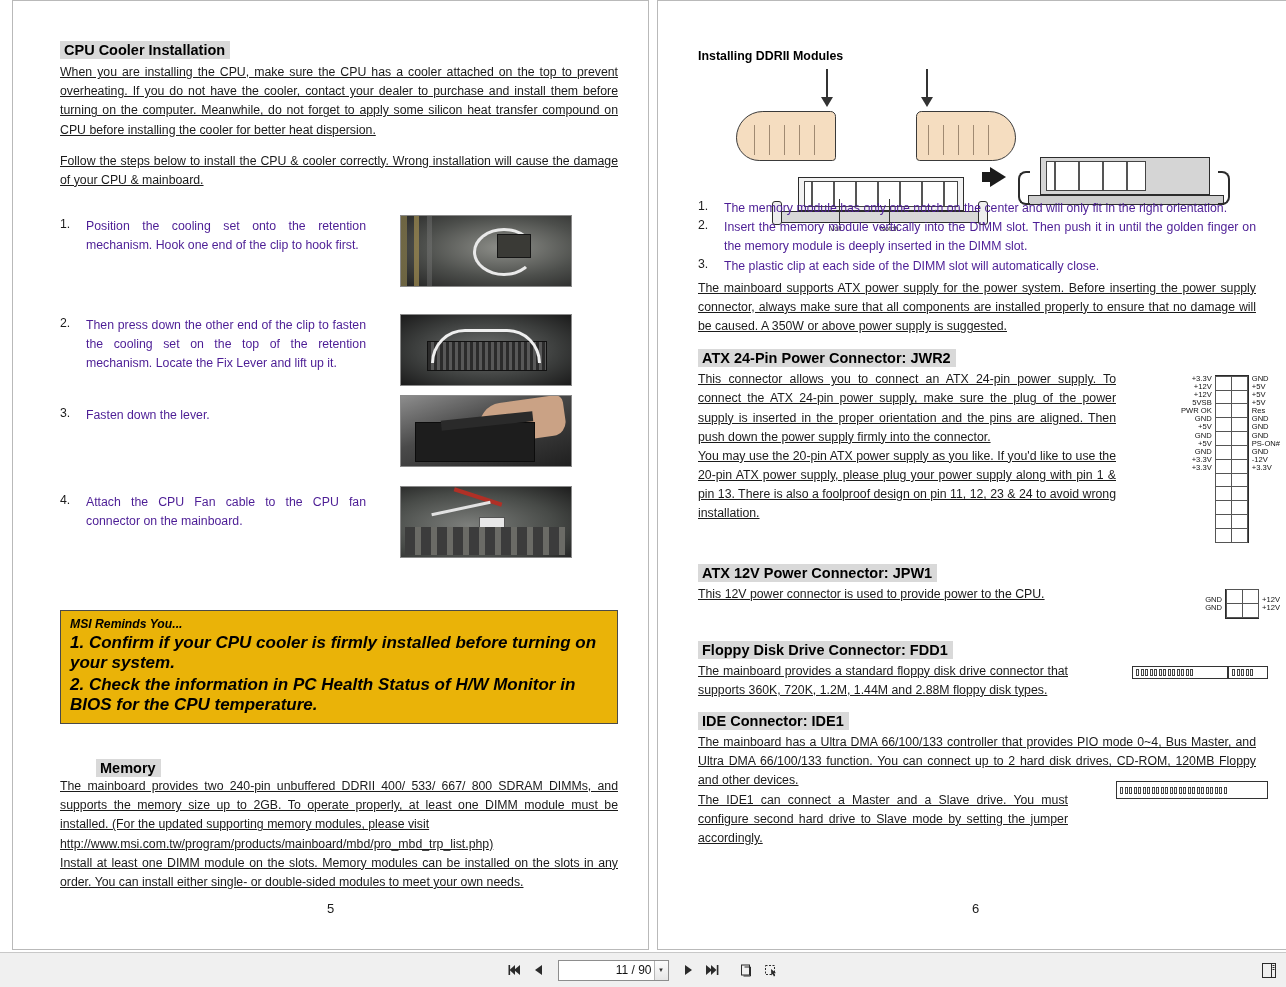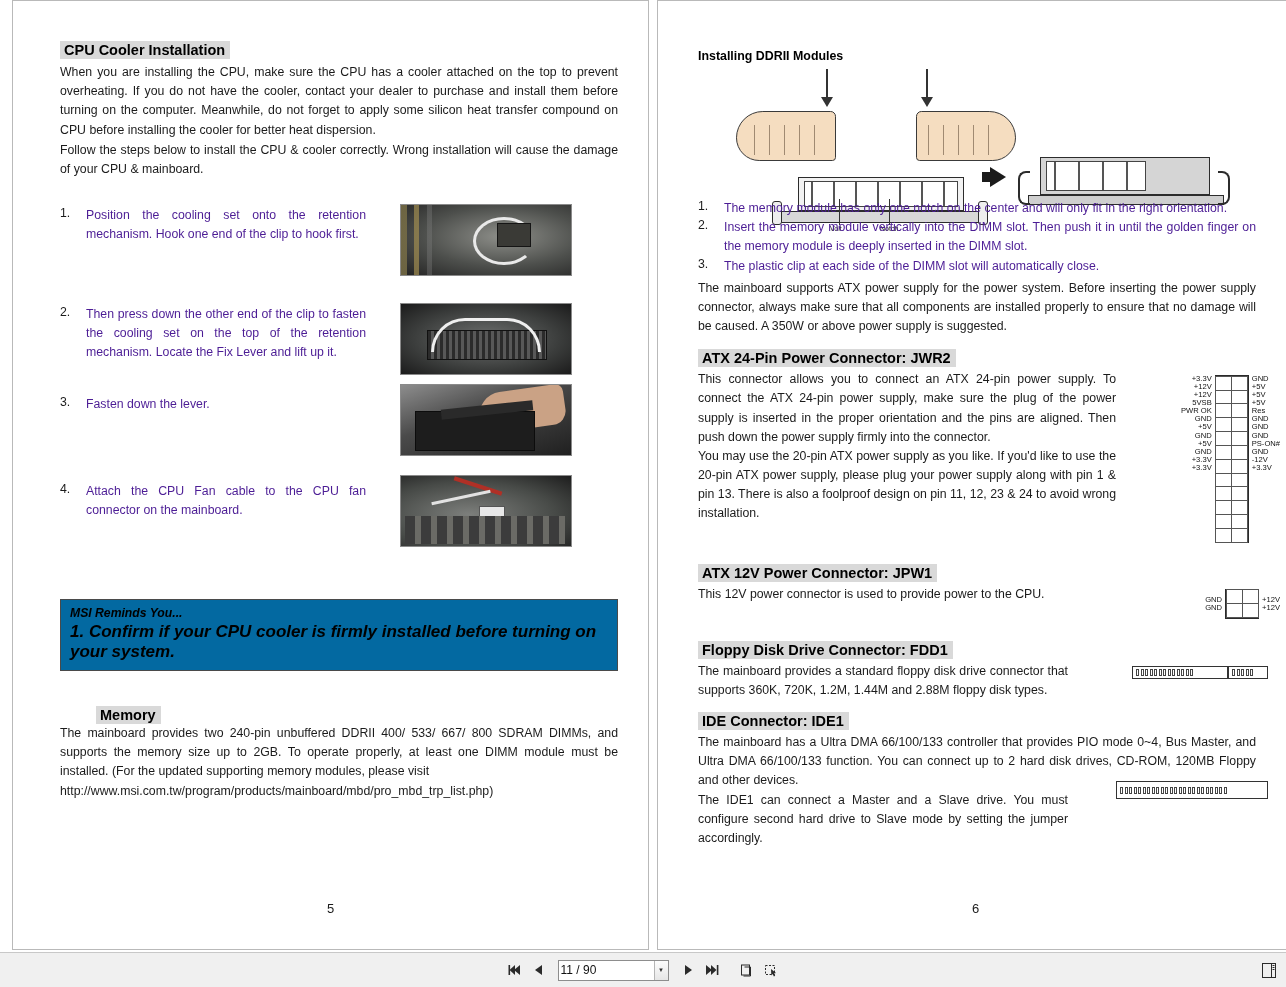--- a/index.html
+++ b/index.html
@@ -30,20 +30,21 @@
     overflow: hidden;
   }
   .page-left { width: 637px; height: 950px; }
   .page-right { width: 637px; height: 950px; }
 
   .body-text {
     font-size: 12.3px;
     line-height: 1.56;
     color: #1b1b1b;
     text-align: justify;
+    text-decoration: underline;
   }
   .hl {
     display: inline-block;
     background: #d9d9d9;
     font-weight: bold;
     font-size: 14.5px;
     color: #000;
     padding: 1px 5px 1px 4px;
   }
   .sub-bold { font-weight: bold; font-size: 12.4px; color: #000; }
@@ -64,21 +65,21 @@
     background: #3a3a3a;
     position: relative;
     overflow: hidden;
   }
   .photo .noise {
     position: absolute; inset: 0;
   }
 
   .reminds {
     border: 1px solid #4a4a4a;
-    background: #0369a1;
+    background: #eab308;
     padding: 6px 2px 8px 9px;
   }
   .reminds .rt { font-style: italic; font-weight: bold; font-size: 12.2px; color: #000; }
   .reminds .rl { font-style: italic; font-weight: bold; font-size: 17px; color: #000; }
 
   .pagenum {
     position: absolute;
     left: 0; right: 0;
     text-align: center;
     font-size: 13px;
@@ -146,21 +147,21 @@
     margin: 0 4px;
   }
   .page-box input {
     width: 95px;
     height: 19px;
     border: none;
     outline: none;
     font-family: "Liberation Sans", sans-serif;
     font-size: 12px;
     color: #111;
-    text-align: left;
+    text-align: right;
     background: #fff;
   }
   .page-box .spin {
     width: 14px; height: 19px;
     border-left: 1px solid #b5b5b5;
     background: linear-gradient(#fdfdfd, #e6e6e6);
     display: flex; align-items: center; justify-content: center;
     font-size: 6px; color: #333;
     cursor: pointer;
   }
@@ -181,21 +182,21 @@
   <div class="pages">
 
     <div class="page page-left">
       <div class="lp-inner">
 
         <div style="margin-bottom:4px;">
           <span class="hl">CPU Cooler Installation</span>
         </div>
 
         <div class="body-text para">When you are installing the CPU, make sure the CPU has a cooler attached on the top to prevent overheating. If you do not have the cooler, contact your dealer to purchase and install them before turning on the computer. Meanwhile, do not forget to apply some silicon heat transfer compound on CPU before installing the cooler for better heat dispersion.</div>
-        <div class="body-text para" style="margin-top:1px;">Follow the steps below to install the CPU &amp; cooler correctly. Wrong installation will cause the damage of your CPU &amp; mainboard.</div>
+        <div class="body-text para" style="margin-top:12px;">Follow the steps below to install the CPU &amp; cooler correctly. Wrong installation will cause the damage of your CPU &amp; mainboard.</div>
 
         <div class="step" style="margin-top:27px;">
           <div class="step-num">1.</div>
           <div class="step-text" style="width:280px;flex:0 0 280px;">Position the cooling set onto the retention mechanism. Hook one end of the clip to hook first.</div>
           <div class="photo" style="width:172px;height:72px;margin-left:24px;margin-top:-2px;background:
               radial-gradient(ellipse at 60% 45%, #8e8f8a 0%, #4d4f4c 55%, #222 100%),
               linear-gradient(100deg,#2c2c2c 0 12%, #6d6a4e 12% 18%, #2f2f2f 18% 100%);">
             <div class="noise" style="background:
               linear-gradient(90deg, rgba(120,110,70,.85) 0 6px, rgba(0,0,0,0) 6px 13px, rgba(160,140,80,.7) 13px 18px, rgba(0,0,0,0) 18px 26px, rgba(130,130,130,.35) 26px 31px, rgba(0,0,0,0) 31px 100%);"></div>
             <div style="position:absolute;left:72px;top:12px;width:62px;height:48px;border:3px solid #e9e9e9;border-radius:50%;border-right-color:transparent;"></div>
@@ -232,27 +233,29 @@
             <div style="position:absolute;left:52px;top:8px;width:50px;height:4px;background:#b03026;transform:rotate(18deg);"></div>
             <div style="position:absolute;left:30px;top:20px;width:60px;height:3px;background:#e2e2e2;transform:rotate(-12deg);"></div>
             <div style="position:absolute;left:78px;top:30px;width:26px;height:22px;background:#e8e8e8;border:1px solid #555;"></div>
             <div style="position:absolute;left:4px;top:40px;width:160px;height:28px;background:repeating-linear-gradient(90deg,#3c3c3c 0 10px,#6b6b66 10px 16px);"></div>
           </div>
         </div>
 
         <div class="reminds" style="margin-top:52px;width:558px;">
           <div class="rt">MSI Reminds You...</div>
           <div class="rl" style="margin-top:2px;">1. Confirm if your CPU cooler is firmly installed before turning on your system.</div>
+          <div class="rl" style="margin-top:2px;">2. Check the information in PC Health Status of H/W Monitor in BIOS for the CPU temperature.</div>
         </div>
 
         <div style="margin-top:35px;padding-left:36px;">
           <span class="hl">Memory</span>
         </div>
         <div class="body-text" style="margin-top:0;">The mainboard provides two 240-pin unbuffered DDRII 400/ 533/ 667/ 800 SDRAM DIMMs, and supports the memory size up to 2GB. To operate properly, at least one DIMM module must be installed. (For the updated supporting memory modules, please visit</div>
         <div class="body-text" style="text-align:left;">http://www.msi.com.tw/program/products/mainboard/mbd/pro_mbd_trp_list.php)</div>
+        <div class="body-text">Install at least one DIMM module on the slots. Memory modules can be installed on the slots in any order. You can install either single- or double-sided modules to meet your own needs.</div>
       </div>
 
       <div class="pagenum" style="top:900px;">5</div>
     </div>
 
     <div class="page page-right">
       <div style="position:absolute;left:40px;top:48px;width:558px;">
 
         <div class="sub-bold">Installing DDRII Modules</div>
 

